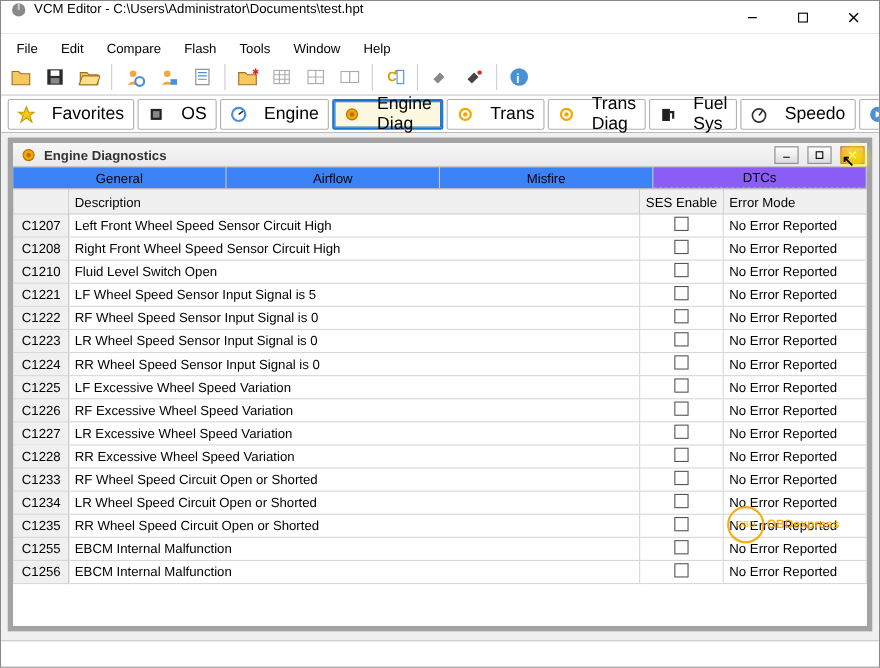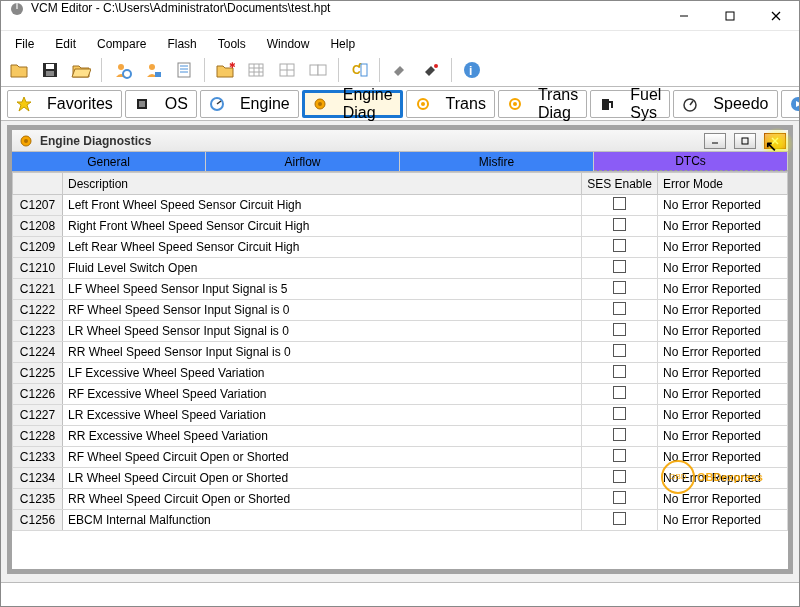--- a/index.html
+++ b/index.html
@@ -324,26 +324,20 @@
                 <td class="ses"><span class="chk"></span></td>
                 <td>No Error Reported</td>
               </tr>
               <tr>
                 <td class="code">C1208</td>
                 <td>Right Front Wheel Speed Sensor Circuit High</td>
                 <td class="ses"><span class="chk"></span></td>
                 <td>No Error Reported</td>
               </tr>
               <tr>
-                <td class="code">C1209</td>
-                <td>Left Rear Wheel Speed Sensor Circuit High</td>
-                <td class="ses"><span class="chk"></span></td>
-                <td>No Error Reported</td>
-              </tr>
-              <tr>
                 <td class="code">C1210</td>
                 <td> Fluid Level Switch Open</td>
                 <td class="ses"><span class="chk"></span></td>
                 <td>No Error Reported</td>
               </tr>
               <tr>
                 <td class="code">C1221</td>
                 <td>LF Wheel Speed Sensor Input Signal is 5</td>
                 <td class="ses"><span class="chk"></span></td>
                 <td>No Error Reported</td>
@@ -398,20 +392,26 @@
               </tr>
               <tr>
                 <td class="code">C1234</td>
                 <td>LR Wheel Speed Circuit Open or Shorted</td>
                 <td class="ses"><span class="chk"></span></td>
                 <td>No Error Reported</td>
               </tr>
               <tr>
                 <td class="code">C1235</td>
                 <td>RR Wheel Speed Circuit Open or Shorted</td>
+                <td class="ses"><span class="chk"></span></td>
+                <td>No Error Reported</td>
+              </tr>
+              <tr>
+                <td class="code">C1255</td>
+                <td>EBCM Internal Malfunction</td>
                 <td class="ses"><span class="chk"></span></td>
                 <td>No Error Reported</td>
               </tr>
               <tr>
                 <td class="code">C1256</td>
                 <td>EBCM Internal Malfunction</td>
                 <td class="ses"><span class="chk"></span></td>
                 <td>No Error Reported</td>
               </tr>
             </tbody>

